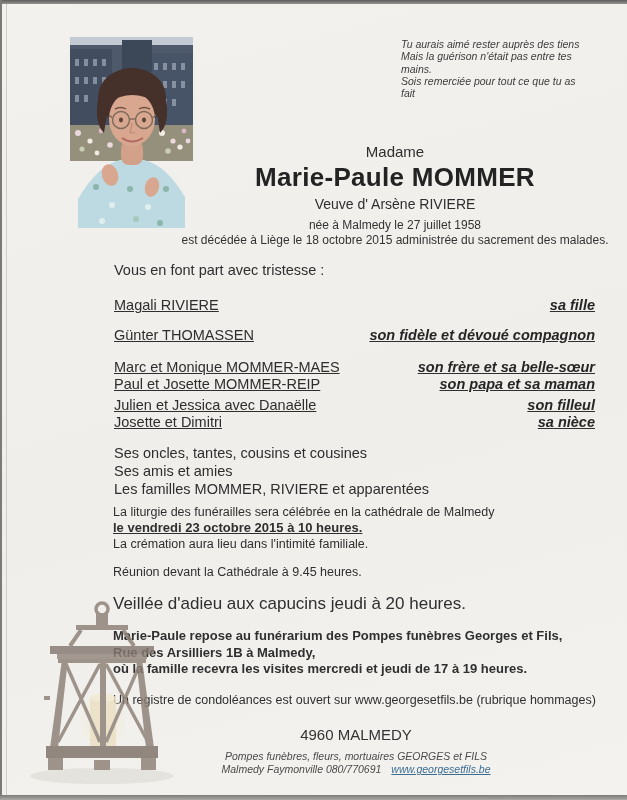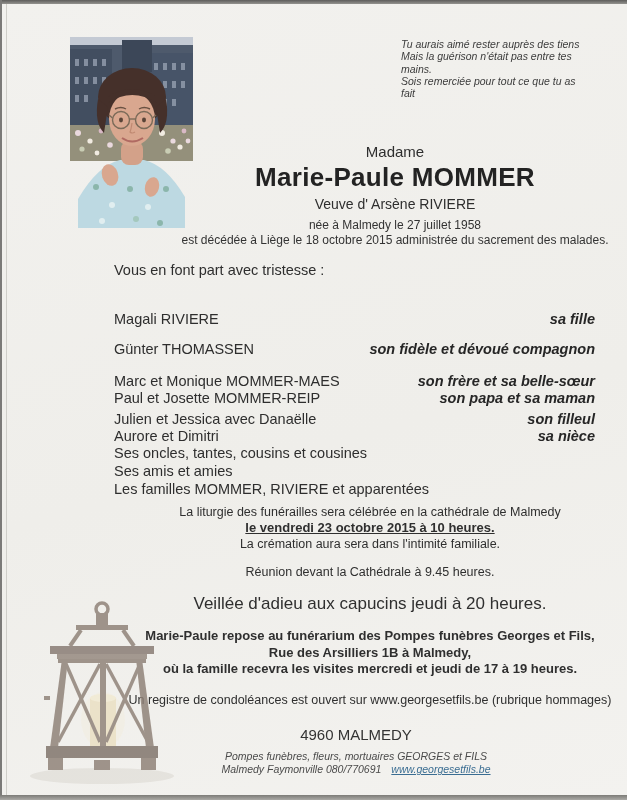--- a/index.html
+++ b/index.html
@@ -25,31 +25,31 @@
   .header { position:absolute; left:190px; top:143px; width:410px; text-align:center; }
   .header .madame { font-size:15px; margin:0; }
   .header .name   { font-size:26px; font-weight:bold; margin:2px 0 0; letter-spacing:0.3px; color:#232323; }
   .header .widow  { font-size:14px; margin:3px 0 0; }
 
   .dates { position:absolute; left:140px; top:218px; width:510px; text-align:center;
            font-size:12px; line-height:14.5px; color:#333; }
 
   .intro { position:absolute; left:114px; top:262px; font-size:14.5px; }
 
-  .family-rows { position:absolute; left:114px; top:311px; width:481px; }
+  .family-rows { position:absolute; left:114px; top:297px; width:481px;text-decoration:underline; }
   .frow { display:flex; justify-content:space-between; align-items:baseline; line-height:17px; }
   .frow .fname { font-size:14.5px; }
   .frow .frel  { font-size:14.5px; font-weight:bold; font-style:italic; color:#262626; white-space:nowrap; }
   .mb1 { margin-bottom:13px; }
   .mb2 { margin-bottom:15px; }
   .mb3 { margin-bottom:4px; }
 
   .family-groups { position:absolute; left:114px; top:444px; font-size:14.5px; line-height:18px; }
 
-  .ceremony { position:absolute; left:113px; top:505px; width:514px; text-align:center; color:#2f2f2f; }
+  .ceremony { position:absolute; left:113px; top:505px; width:514px; color:#2f2f2f; }
   .ceremony p { margin:0; }
   .c-l1   { font-size:12.5px; }
   .c-date { font-size:13px; font-weight:bold; text-decoration:underline; margin-top:1px !important; }
   .c-crem { font-size:12.5px; margin-top:2px !important; }
   .c-meet { font-size:12.5px; margin-top:14px !important; }
   .c-vigil{ font-size:17px; margin-top:15px !important; }
   .c-rep  { font-size:13px; font-weight:bold; line-height:16.5px; }
   .c-rep1 { margin-top:14px !important; }
   .c-reg  { font-size:12.5px; margin-top:15px !important; }
 
@@ -184,35 +184,35 @@
     </div>
     <div class="frow mb3">
       <span class="fname">Paul et Josette MOMMER-REIP</span>
       <span class="frel">son papa et sa maman</span>
     </div>
     <div class="frow">
       <span class="fname">Julien et Jessica avec Danaëlle</span>
       <span class="frel">son filleul</span>
     </div>
     <div class="frow">
-      <span class="fname">Aurore et Dimitri</span>
+      <span class="fname">Josette et Dimitri</span>
       <span class="frel">sa nièce</span>
     </div>
   </div>
 
   <div class="family-groups">
     <div>Ses oncles, tantes, cousins et cousines</div>
     <div>Ses amis et amies</div>
     <div>Les familles MOMMER, RIVIERE et apparentées</div>
   </div>
 
   <div class="ceremony">
     <p class="c-l1">La liturgie des funérailles sera célébrée en la cathédrale de Malmedy</p>
     <p class="c-date">le vendredi 23 octobre 2015 à 10 heures.</p>
-    <p class="c-crem">La crémation aura sera dans l'intimité familiale.</p>
+    <p class="c-crem">La crémation aura lieu dans l'intimité familiale.</p>
     <p class="c-meet">Réunion devant la Cathédrale à 9.45 heures.</p>
     <p class="c-vigil">Veillée d'adieu aux capucins jeudi à 20 heures.</p>
     <p class="c-rep c-rep1">Marie-Paule repose au funérarium des Pompes funèbres Georges et Fils,</p>
     <p class="c-rep">Rue des Arsilliers 1B à Malmedy,</p>
     <p class="c-rep">où la famille recevra les visites mercredi et jeudi de 17 à 19 heures.</p>
     <p class="c-reg">Un registre de condoléances est ouvert sur www.georgesetfils.be (rubrique hommages)</p>
   </div>
 
   <div class="lantern">
     <svg viewBox="0 0 160 190" xmlns="http://www.w3.org/2000/svg">

